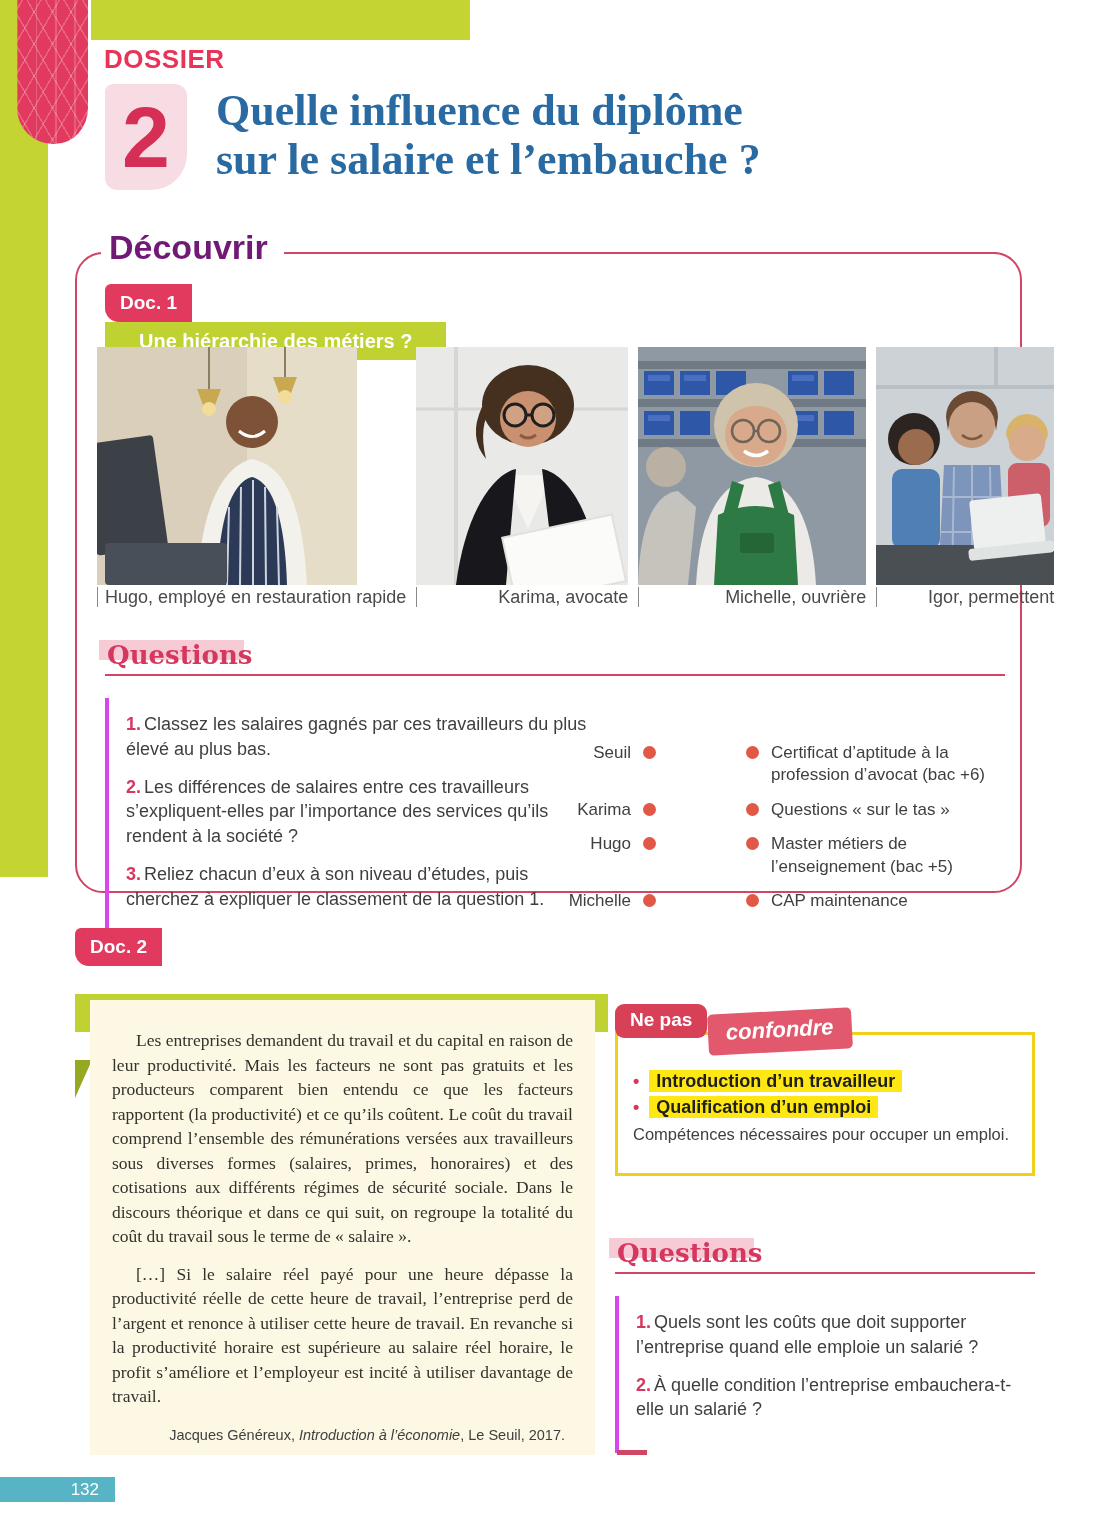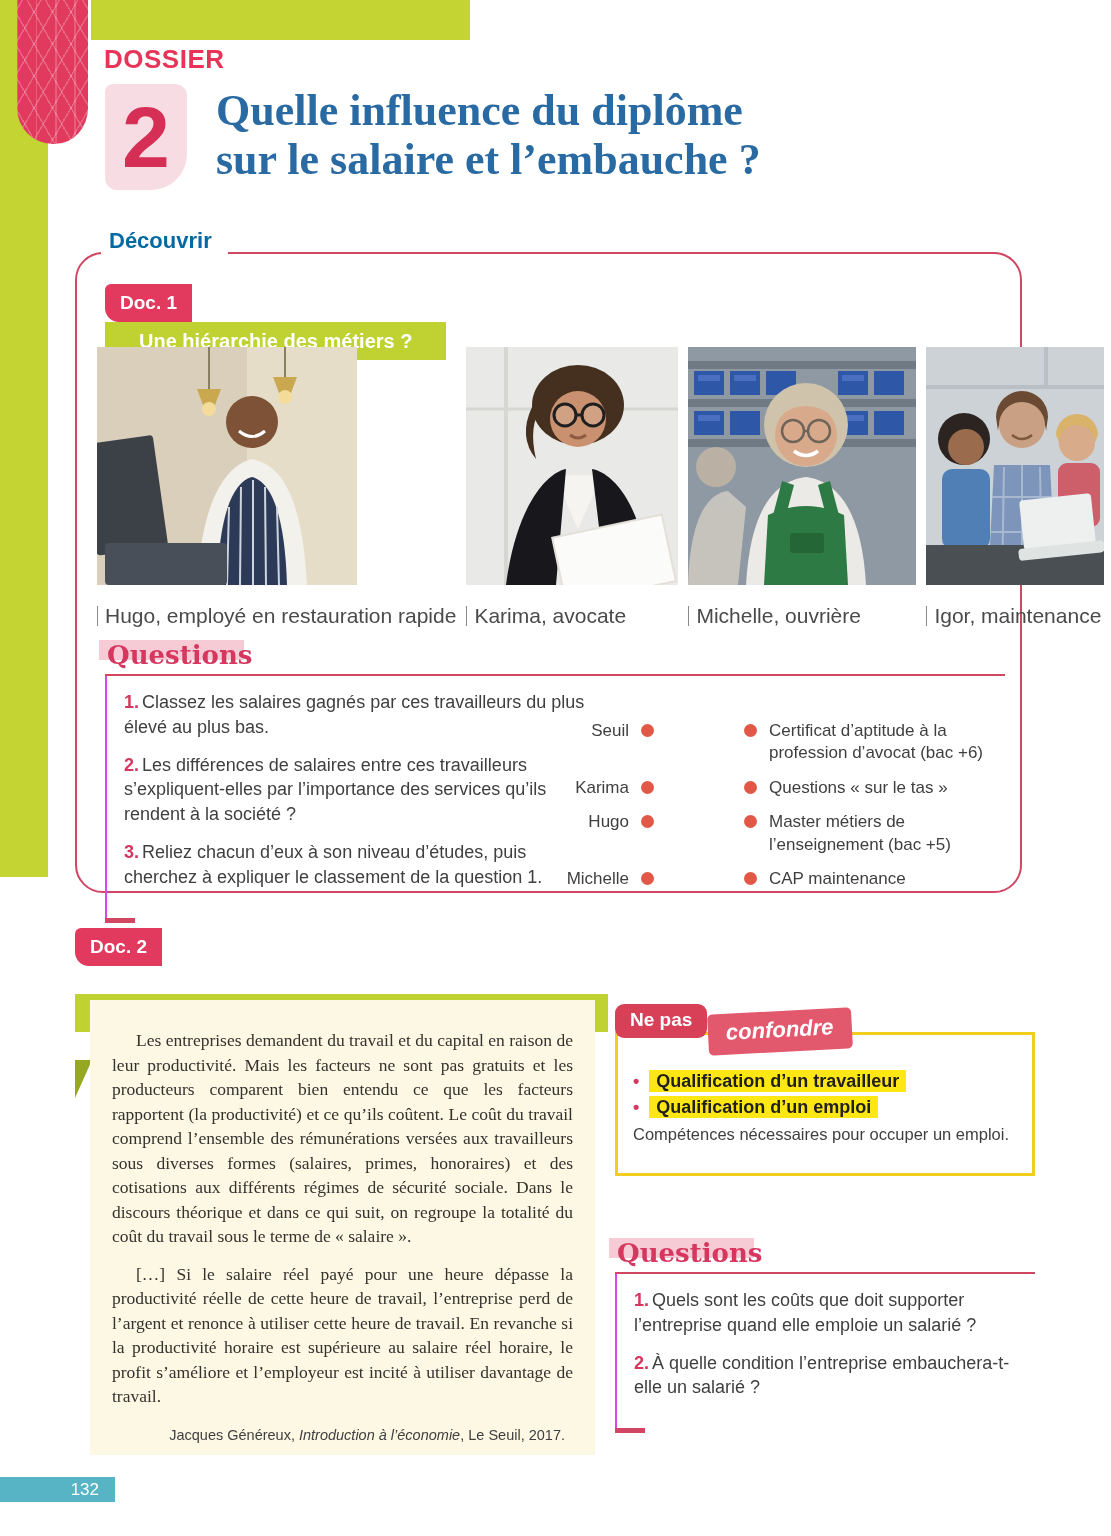--- a/index.html
+++ b/index.html
@@ -22,50 +22,50 @@
   .numbox { position:absolute; left:105px; top:84px; width:82px; height:106px; background:#f8dce3;
             border-radius:8px 12px 36px 12px; display:flex; align-items:center; justify-content:center; }
   .numbox span { font-size:86px; font-weight:bold; color:#d62f55; line-height:1; }
   .main-title { position:absolute; left:216px; top:86px; font-family:"Liberation Serif", serif; font-weight:bold;
                 font-size:44px; line-height:1.12; color:#2a6aa2; }
 
   
   .frame { position:absolute; left:75px; top:252px; width:947px; height:641px;
            border:2px solid #d04663; border-radius:28px; }
   .frame-title { position:absolute; left:24px; top:-26px; background:#fff; padding:0 16px 0 8px;
-                 font-size:22px; font-weight:bold; color:#0369a1; }
+                 font-size:34px; font-weight:bold; color:#701a75; }
 
   
   .doc-banner { position:absolute; display:flex; align-items:flex-start; height:38px;flex-direction:column; }
   .doc-tag   { background:#e23a5e; color:#fff; font-weight:bold; font-size:19px; line-height:38px;
                padding:0 15px; border-radius:6px 0 0 14px; flex:none; }
   .doc-label { background:#bfd232; color:#fff; font-weight:bold; font-size:20px; line-height:38px;
                padding:0 34px; flex:none; }
   .doc-fold  { width:0; height:0; border-top:38px solid #96a822; border-right:17px solid transparent; flex:none; }
   .doc-line  { height:2px; background:#dde5a0; flex:1; margin-top:19px; }
   #banner1 { left:105px; top:284px; width:900px; }
   #banner2 { left:75px;  top:928px; width:960px;gap:28px; }
 
   
   .photo-row { position:absolute; left:97px; top:347px; display:flex; gap:10px; }
   .photo-cell { display:flex; flex-direction:column; }
   .photo { height:238px; overflow:hidden; background:#ddd; }
   .photo svg { display:block; width:100%; height:100%; }
-  .caption { margin-top:21px; font-size:21px; color:#4a4a4a; border-left:1px solid #8a8a8a;
-             padding-left:7px; line-height:20px; white-space:nowrap; }
+  .caption { margin-top:2px; font-size:18px; color:#4a4a4a; border-left:1px solid #8a8a8a;
+             padding-left:7px; line-height:20px; white-space:nowrap;text-align:right; }
 
   
   .questions { position:absolute; }
   #questions1 { left:105px; top:640px; width:900px; }
   #questions2 { left:615px; top:1238px; width:420px; }
   .q-head { position:relative; display:inline-block; font-family:"DejaVu Serif", serif; font-weight:bold;
             font-size:26px; color:#d6375f; z-index:1; padding-left:2px; }
   .q-head i { position:absolute; left:-6px; top:0; width:145px; height:20px; background:#f6cbd6; z-index:-1; }
   .q-rule { height:2px; background:#d04663; margin-top:4px; }
-  .q-body { position:relative; border-left:2px solid #d946ef; padding:14px 0 18px 17px; }
+  .q-body { position:relative; border-left:4px solid #d946ef; padding:14px 0 18px 17px;margin-top:22px; }
   .q-body::after { content:""; position:absolute; left:-2px; bottom:-2px; width:30px; height:5px; background:#d04663; }
   .q-item { font-size:18px; color:#3f3f3f; line-height:1.38; margin-bottom:13px; }
   #questions1 .q-item { width:472px; }
   .q-item b { color:#d6375f; margin-right:3px; }
 
   
   .matching { position:absolute; left:437px; top:44px; width:470px; }
   .m-row { display:flex; margin-bottom:12px; }
   .m-name { width:85px; text-align:right; font-size:17px; color:#3f3f3f; line-height:22px; flex:none; }
   .m-dot  { width:13px; height:13px; border-radius:50%; background:#e25847; margin:4px 0 0 12px; flex:none; }
@@ -248,21 +248,21 @@
         <path d="M130 88 a21 21 0 0 1 42 0 l-4 10 a18 16 0 0 0 -34 0 Z" fill="#d9b36a"></path>
         <circle cx="151" cy="96" r="18" fill="#d8ab8b"></circle>
         <rect x="132" y="116" width="42" height="64" rx="9" fill="#cd5f6b"></rect>
         <rect x="0" y="198" width="178" height="40" fill="#4a4f54"></rect>
         <g transform="rotate(-6 130 180)">
           <rect x="96" y="150" width="72" height="50" rx="4" fill="#eef0ef"></rect>
           <rect x="90" y="198" width="86" height="12" rx="4" fill="#dfe3e2"></rect>
         </g>
       </svg>
     </div>
-    <div class="caption">Igor, maintenance</div>
+    <div class="caption">Igor, permettent</div>
   </div>
 </div>
 
 <div class="questions" id="questions1">
   <div class="q-head"><i></i><span>Questions</span></div>
   <div class="q-rule"></div>
   <div class="q-body">
     <div class="q-item"><b>1.</b><span>Classez les salaires gagnés par ces travailleurs du plus élevé au plus bas.</span></div>
     <div class="q-item"><b>2.</b><span>Les différences de salaires entre ces travailleurs s’expliquent-elles par l’importance des services qu’ils rendent à la société ?</span></div>
     <div class="q-item"><b>3.</b><span>Reliez chacun d’eux à son niveau d’études, puis cherchez à expliquer le classement de la question 1.</span></div>
@@ -316,21 +316,21 @@
 </div>
 
 <div class="confondre">
   <div class="cf-tags">
     <span class="cf-tag1">Ne pas</span>
     <span class="cf-tag2">confondre</span>
   </div>
   <div class="cf-box">
     <div class="cf-row">
       <span class="cf-bullet">•</span>
-      <span class="cf-term">Qualification d’un travailleur</span>
+      <span class="cf-term">Introduction d’un travailleur</span>
     </div>
     <div class="cf-row">
       <span class="cf-bullet">•</span>
       <span class="cf-term">Qualification d’un emploi</span>
     </div>
     <div class="cf-def">Compétences nécessaires pour occuper un emploi.</div>
   </div>
 </div>
 
 <div class="questions" id="questions2">

